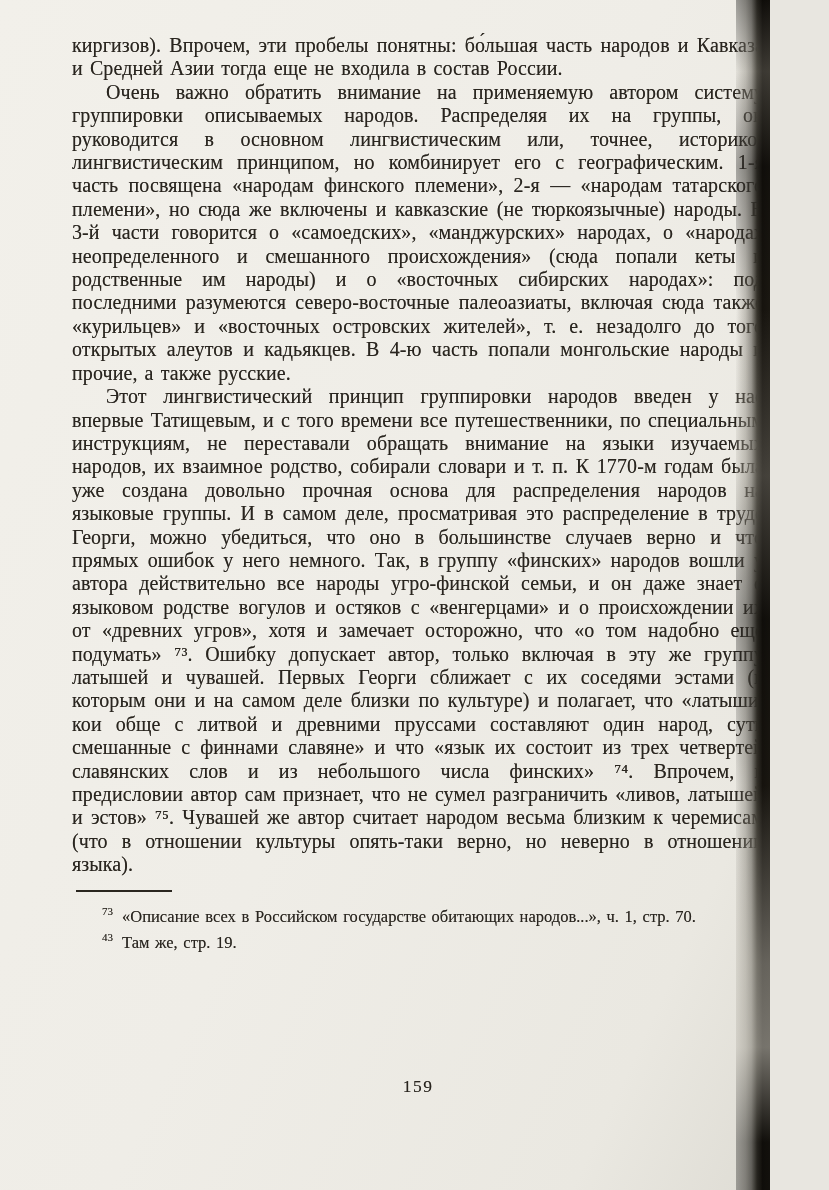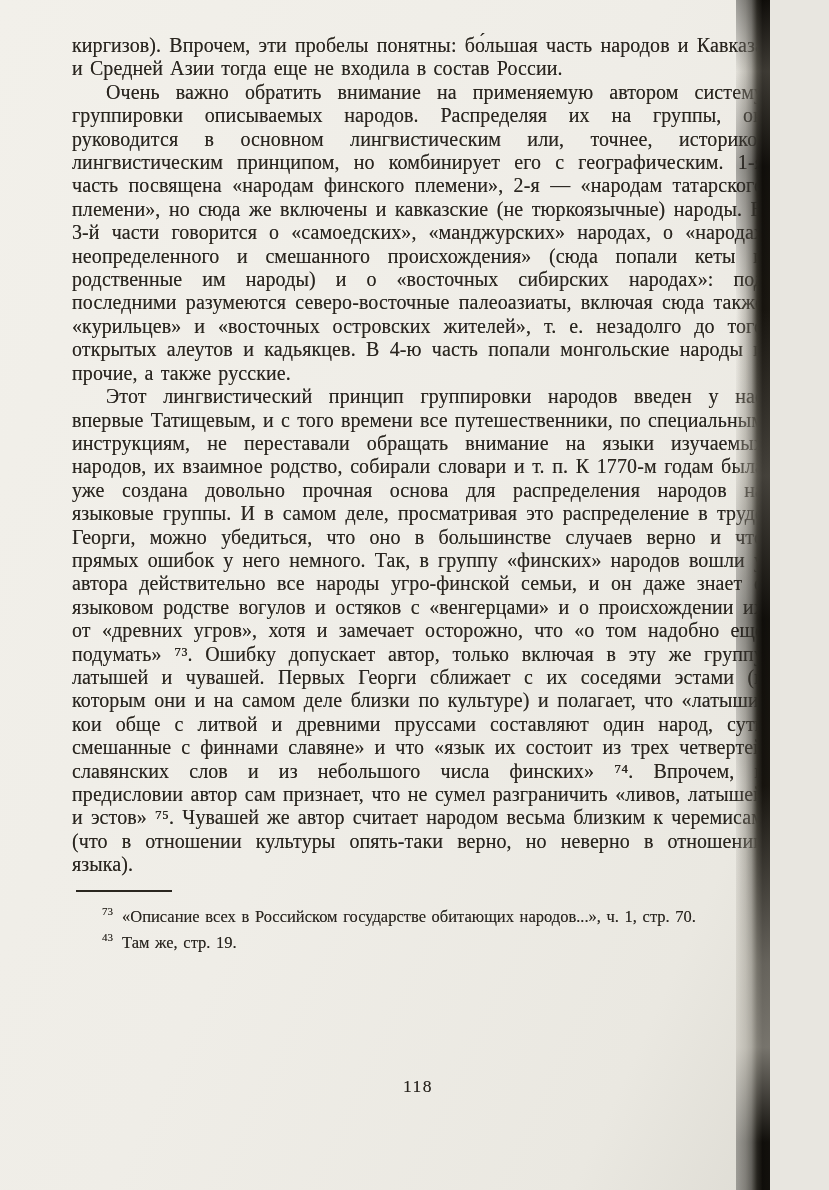--- a/index.html
+++ b/index.html
@@ -107,17 +107,17 @@
     <section class="footnotes">
       <p class="footnote">
         <sup class="fn-marker">73</sup><span class="fn-text">«Описание всех в Российском государстве обитающих народов...», ч. 1, стр. 70.</span>
       </p>
       <p class="footnote">
         <sup class="fn-marker">43</sup><span class="fn-text">Там же, стр. 19.</span>
       </p>
     </section>
   </main>
 
-  <div class="page-number">118</div>
+  <div class="page-number">159</div>
 
   <div class="scan-edge"></div>
 
 </div>
 
 </body></html>

